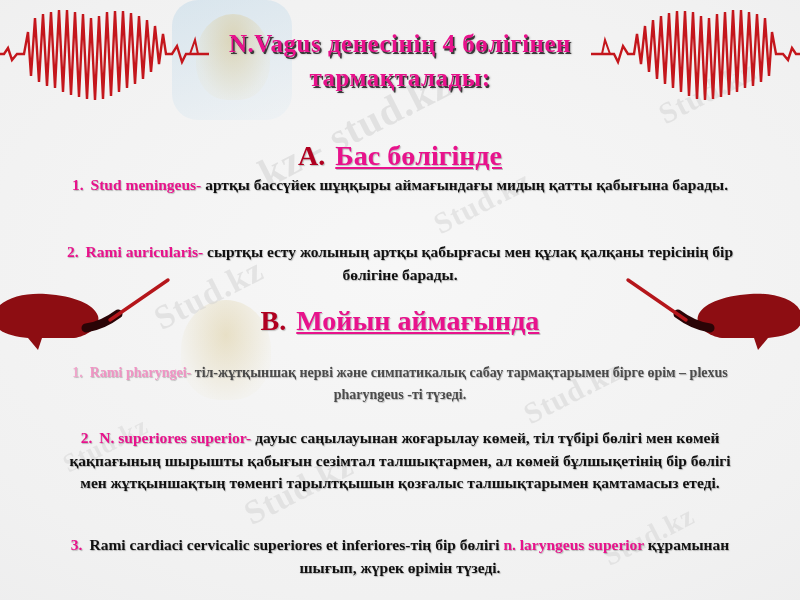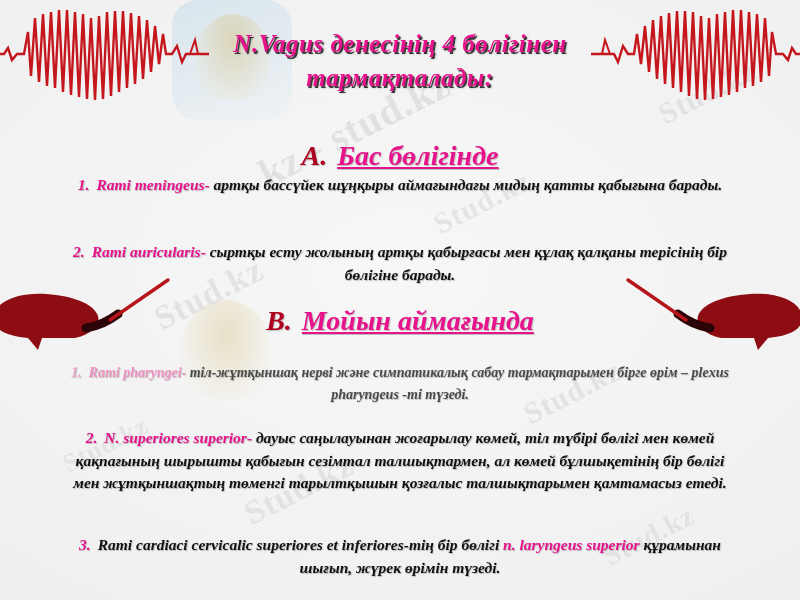--- a/index.html
+++ b/index.html
@@ -80,21 +80,20 @@
     border-radius: 50% 50% 42% 42%;
     pointer-events: none;
   }
 
   
   #content {
     position: relative;
     z-index: 5;
     width: 800px;
     height: 425px;
-    font-style: italic;
   }
 
   .title {
     position: absolute;
     left: 0; right: 0; top: 27px;
     text-align: center;
     font-size: 25px;
     font-weight: bold;
     color: #e8128c;
     letter-spacing: .5px;
@@ -215,21 +214,21 @@
     <div class="title">
       <span class="l1">N.Vagus денесінің 4 бөлігінен</span>
       <span class="l2">тармақталады:</span>
     </div>
 
     <div class="heading heading-a">
       <span class="letter">A.</span><span class="label">Бас бөлігінде</span>
     </div>
 
     <div class="para p-a1">
-      <span class="num">1.</span><span class="lat">Rami meningeus-</span><span> артқы бассүйек шұңқыры аймағындағы мидың қатты қабығына барады.</span>
+      <span class="num">1.</span><span class="lat">Stud meningeus-</span><span> артқы бассүйек шұңқыры аймағындағы мидың қатты қабығына барады.</span>
     </div>
 
     <div class="para p-a2">
       <span class="num">2.</span><span class="lat">Rami auricularis-</span><span> сыртқы есту жолының артқы қабырғасы мен құлақ қалқаны терісінің бір бөлігіне барады.</span>
     </div>
 
     <div class="heading heading-b">
       <span class="letter">B.</span><span class="label">Мойын  аймағында</span>
     </div>
 

